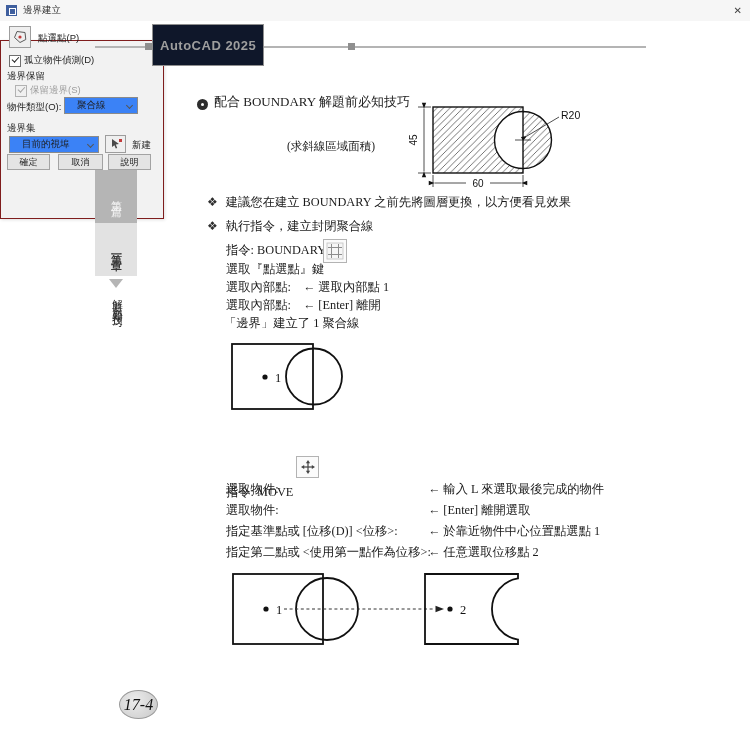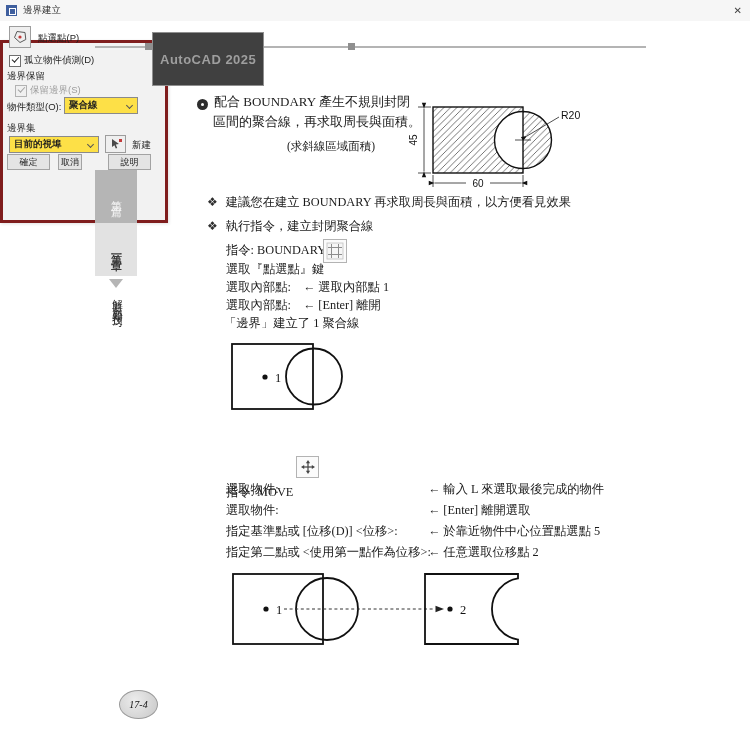--- a/index.html
+++ b/index.html
@@ -2,22 +2,22 @@
 <html><head>
 <meta charset="utf-8">
 <style>
   html,body{margin:0;padding:0;background:#ffffff;}
   .page{position:relative;width:750px;height:750px;background:#ffffff;overflow:hidden;
         font-family:"Liberation Serif","DejaVu Serif",serif;color:#1b1b1b;}
   .abs{position:absolute;}
   
   .h-line{left:95px;top:46px;width:551px;height:2px;background:#b4b4b4;}
   .h-sq{width:7px;height:7px;background:#8f8f8f;top:43px;}
-  .header-box{left:152px;top:32px;height:24px;border:1px solid #8f8f8f;background:#404040;
-              display:flex;align-items:center;padding:14px 7px;gap:7px;white-space:nowrap;}
+  .header-box{left:152px;top:24px;height:24px;border:1px solid #8f8f8f;background:#0f172a;
+              display:flex;align-items:center;padding:8px 7px;gap:7px;white-space:nowrap;}
   .brand{font-family:"Liberation Sans","DejaVu Sans",sans-serif;font-weight:bold;
          font-size:13px;color:#9e9e9e;letter-spacing:0.5px;}
   .subtitle{font-weight:bold;font-size:13px;color:#3c3c3c;border:1px solid #8f8f8f;
             background:#fff;padding:2px 5px;letter-spacing:1px;}
   
   .vtext{writing-mode:vertical-rl;text-orientation:upright;white-space:nowrap;}
   .tab{left:95px;width:42px;display:flex;align-items:center;justify-content:center;}
   .tab-dark{top:170px;height:53px;background:#b5b5b5;color:#f4f4f4;font-size:11px;letter-spacing:3px;}
   .tab-light{top:223px;height:53px;background:#e2e2e2;color:#3a3a3a;font-weight:bold;font-size:11px;letter-spacing:3px;}
   .tri{left:109px;top:279px;width:0;height:0;border-left:7px solid transparent;
@@ -26,50 +26,50 @@
              display:flex;justify-content:center;}
   
   .tline{position:absolute;white-space:nowrap;font-size:12.3px;color:#1b1b1b;}
   .big{font-size:13px;}
   .diam{font-size:12px;color:#2e2e2e;margin-right:8px;}
   .bullet-dot{left:197px;top:99px;width:11px;height:11px;border-radius:50%;background:#2d2d2d;}
   .bullet-dot::after{content:"";position:absolute;left:4px;top:4px;width:3px;height:3px;
                      border-radius:50%;background:#fff;}
   .cmd-icon{border:1px solid #b3b3b3;background:#fbfbfb;display:flex;align-items:center;justify-content:center;}
   
-  .dialog{left:424px;top:243px;width:162px;height:177px;background:#f2f2f2;border:3px solid #7f1d1d;
+  .dialog{left:424px;top:243px;width:162px;height:177px;background:#f2f2f2;border:1px solid #7f1d1d;
           font-family:"Liberation Sans","DejaVu Sans",sans-serif;font-size:9.5px;color:#1e1e1e;
           box-shadow:1px 1px 3px rgba(0,0,0,0.12);margin-top:40px;}
   .dlg-titlebar{position:absolute;left:0;top:0;width:100%;height:21px;display:flex;align-items:center;
                 background:#f6f6f6;}
   .dlg-icon{width:11px;height:11px;background:#3f5f9e;margin-left:6px;position:relative;}
   .dlg-icon::after{content:"";position:absolute;left:2.5px;top:2.5px;width:5px;height:5px;border:1px solid #fff;}
   .dlg-title{margin-left:6px;font-size:9.5px;color:#2e2e2e;}
   .dlg-close{margin-left:auto;margin-right:8px;font-size:10px;color:#444;cursor:default;}
   .dlg-label{position:absolute;white-space:nowrap;}
   .dlg-label.gray{color:#9d9d9d;}
   .sqbtn{position:absolute;border:1px solid #9d9d9d;background:#efefef;display:flex;
          align-items:center;justify-content:center;padding:0;}
   .cbx{position:absolute;width:10px;height:10px;border:1px solid #6f6f6f;background:#fff;}
   .cbx.checked::after{content:"";position:absolute;left:1.5px;top:1px;width:5.5px;height:3px;
         border-left:1.6px solid #222;border-bottom:1.6px solid #222;transform:rotate(-48deg);}
   .cbx.disabled{border-color:#b2b2b2;background:#f0f0f0;}
   .cbx.disabled::after{border-color:#a2a2a2;}
-  .combo{position:absolute;height:17px;background:#fde047;border:1px solid #8a8a8a;
-         display:flex;align-items:center;padding-left:4px;box-sizing:border-box;font-weight:bold;}
+  .combo{position:absolute;height:17px;background:#3b82f6;border:1px solid #8a8a8a;
+         display:flex;align-items:center;padding-left:12px;box-sizing:border-box;}
   .chev{position:absolute;right:5px;top:5px;width:4px;height:4px;border:solid #555;
         border-width:0 1.3px 1.3px 0;transform:rotate(45deg);}
   .dlg-btn{position:absolute;height:16px;background:#e4e4e4;border:1px solid #a3a3a3;
            font-family:"Liberation Sans","DejaVu Sans",sans-serif;font-size:9px;color:#1e1e1e;
            display:flex;align-items:center;justify-content:center;padding:0;}
   
   .page-bubble{left:119px;top:690px;width:37px;height:27px;border-radius:50%;
                background:radial-gradient(circle at 40% 35%, #ececec, #c7c7c7);
                border:1px solid #9a9a9a;display:flex;align-items:center;justify-content:center;
-               font-style:italic;font-size:10px;color:#111;}
+               font-style:italic;font-size:16px;color:#111;}
 </style>
 </head>
 <body>
 
 <div class="page">
 
   <div class="abs h-line"></div>
   <div class="abs h-sq" style="left:145px;"></div>
   <div class="abs h-sq" style="left:348px;"></div>
   <div class="abs header-box">
@@ -81,22 +81,21 @@
   </div>
   <div class="abs tab tab-light">
     <span class="vtext">第一章</span>
   </div>
   <div class="abs tri"></div>
   <div class="abs section-v">
     <span class="vtext">解題前必知技巧</span>
   </div>
 
   <div class="abs bullet-dot"></div>
-  <div class="tline big" style="left:214px;top:93px;">配合 BOUNDARY 產生不規則封閉</div>
-  <div class="tline big" style="left:213px;top:113px;">區間的聚合線，再求取周長與面積。</div>
+  <div class="tline big" style="left:214px;top:93px;">配合 BOUNDARY 解題前必知技巧</div>
   <div class="tline" style="left:287px;top:139px;font-size:11.5px;">(求斜線區域面積)</div>
 
   <svg class="abs" style="left:405px;top:88px;" width="200" height="110" viewBox="0 0 200 110">
     <defs>
       <pattern id="hatchp" width="6.5" height="6.5" patternUnits="userSpaceOnUse">
         <path d="M0,6.5 L6.5,0" stroke="#3a3a3a" stroke-width="0.7"></path>
       </pattern>
       <marker id="ar1" viewBox="0 0 10 10" refX="1" refY="5" markerWidth="9" markerHeight="9" orient="auto-start-reverse">
         <path d="M1,5 L9,2 L9,8 Z" fill="#111"></path>
       </marker>
@@ -115,21 +114,21 @@
     <line x1="29.5" y1="95" x2="61" y2="95" stroke="#222" stroke-width="0.8" marker-start="url(#ar1)"></line>
     <line x1="85" y1="95" x2="116.5" y2="95" stroke="#222" stroke-width="0.8" marker-end="url(#ar1)"></line>
     <text x="73" y="98.5" text-anchor="middle" font-size="10" font-family="Liberation Sans, DejaVu Sans, sans-serif" fill="#111">60</text>
 
     <line x1="154" y1="29" x2="122" y2="48" stroke="#222" stroke-width="0.8" marker-end="url(#ar1)"></line>
     <line x1="110" y1="52" x2="126" y2="52" stroke="#222" stroke-width="0.8"></line>
     <text x="156" y="31" font-size="10.5" font-family="Liberation Sans, DejaVu Sans, sans-serif" fill="#111">R20</text>
   </svg>
 
   <div class="tline" style="left:207px;top:194px;">
-    <span class="diam">❖</span><span>建議您在建立 BOUNDARY 再求取周長與面積，以方便看見效果</span>
+    <span class="diam">❖</span><span>建議您在建立 BOUNDARY 之前先將圖層更換，以方便看見效果</span>
   </div>
   <div class="tline" style="left:207px;top:218px;">
     <span class="diam">❖</span><span>執行指令，建立封閉聚合線</span>
   </div>
 
   <div class="tline" style="left:226px;top:242px;">指令: BOUNDARY</div>
   <div class="abs cmd-icon" style="left:323px;top:239px;width:22px;height:22px;">
     <svg width="18" height="18" viewBox="0 0 18 18">
       <rect x="1" y="1" width="16" height="16" fill="#f6f6f6" stroke="#c0c0c0" stroke-width="0.8"></rect>
       <line x1="2" y1="5.5" x2="16" y2="5.5" stroke="#8d8d8d" stroke-width="1"></line>
@@ -180,21 +179,21 @@
     </div>
     <button class="sqbtn" style="left:105px;top:135px;width:21px;height:18px;">
       <svg width="14" height="14" viewBox="0 0 14 14">
         <path d="M3,2 L10,7 L6.8,7.6 L8.2,11 L6.8,11.6 L5.4,8.2 L3,10 Z" fill="#4a4a4a"></path>
         <rect x="10" y="2" width="3" height="3" fill="#c23b3b"></rect>
       </svg>
     </button>
     <span class="dlg-label" style="left:132px;top:139px;">新建</span>
 
     <button class="dlg-btn" style="left:7px;top:154px;width:43px;">確定</button>
-    <button class="dlg-btn" style="left:58px;top:154px;width:24px;">取消</button>
+    <button class="dlg-btn" style="left:58px;top:154px;width:45px;">取消</button>
     <button class="dlg-btn" style="left:108px;top:154px;width:43px;">說明</button>
   </div>
 
   <svg class="abs" style="left:222px;top:336px;" width="140" height="85" viewBox="0 0 140 85">
     <rect x="10" y="8" width="81" height="65" fill="none" stroke="#111" stroke-width="1.8"></rect>
     <circle cx="92" cy="40.5" r="28" fill="none" stroke="#111" stroke-width="1.8"></circle>
     <circle cx="43" cy="41" r="2.6" fill="#111"></circle>
     <text x="53" y="45.5" font-size="12.5" fill="#111">1</text>
   </svg>
 
@@ -207,21 +206,21 @@
       <polygon points="8,15 5.9,11.8 10.1,11.8" fill="#444"></polygon>
       <polygon points="1,8 4.2,5.9 4.2,10.1" fill="#444"></polygon>
       <polygon points="15,8 11.8,5.9 11.8,10.1" fill="#444"></polygon>
     </svg>
   </div>
   <div class="tline" style="left:226px;top:481px;">選取物件:</div>
   <div class="tline" style="left:428px;top:481px;">←  輸入 L 來選取最後完成的物件</div>
   <div class="tline" style="left:226px;top:502px;">選取物件:</div>
   <div class="tline" style="left:428px;top:502px;">←  [Enter] 離開選取</div>
   <div class="tline" style="left:226px;top:523px;">指定基準點或 [位移(D)] &lt;位移&gt;:</div>
-  <div class="tline" style="left:428px;top:523px;">←  於靠近物件中心位置點選點 5</div>
+  <div class="tline" style="left:428px;top:523px;">←  於靠近物件中心位置點選點 1</div>
   <div class="tline" style="left:226px;top:544px;">指定第二點或 &lt;使用第一點作為位移&gt;:</div>
   <div class="tline" style="left:428px;top:544px;">←  任意選取位移點 2</div>
 
   <svg class="abs" style="left:222px;top:563px;" width="305" height="92" viewBox="0 0 305 92">
     <rect x="11" y="11" width="90" height="70" fill="none" stroke="#111" stroke-width="1.8"></rect>
     <circle cx="105" cy="46" r="31" fill="none" stroke="#111" stroke-width="1.8"></circle>
     <circle cx="44" cy="46" r="2.6" fill="#111"></circle>
     <text x="54" y="50.5" font-size="12.5" fill="#111">1</text>
     <line x1="62" y1="46" x2="213" y2="46" stroke="#333" stroke-width="1" stroke-dasharray="3,2.6"></line>
     <polygon points="222,46 213.5,42.8 213.5,49.2" fill="#222"></polygon>

